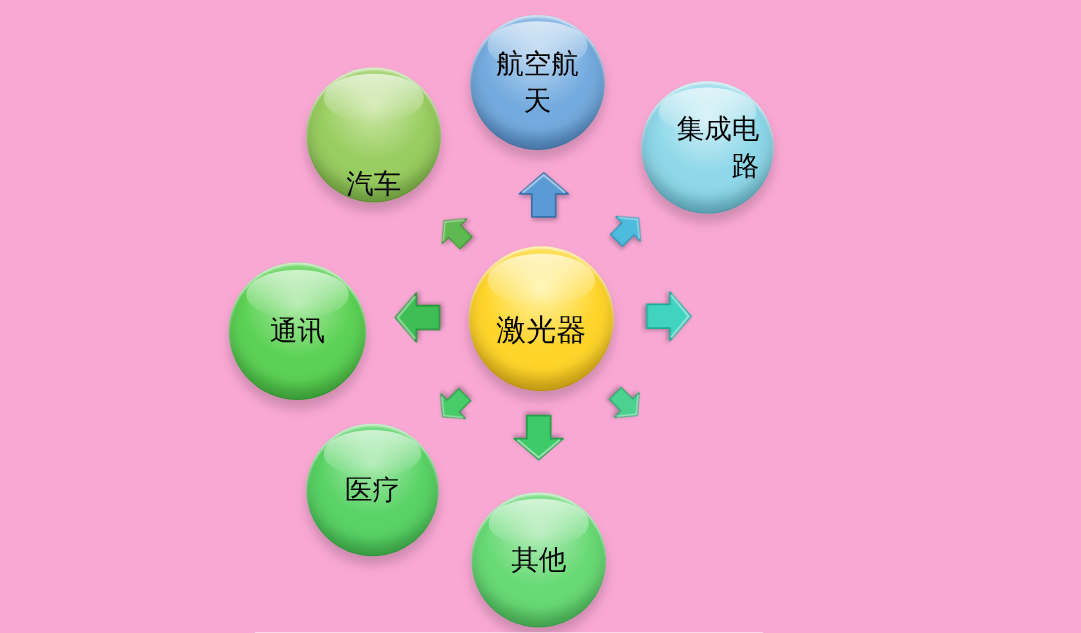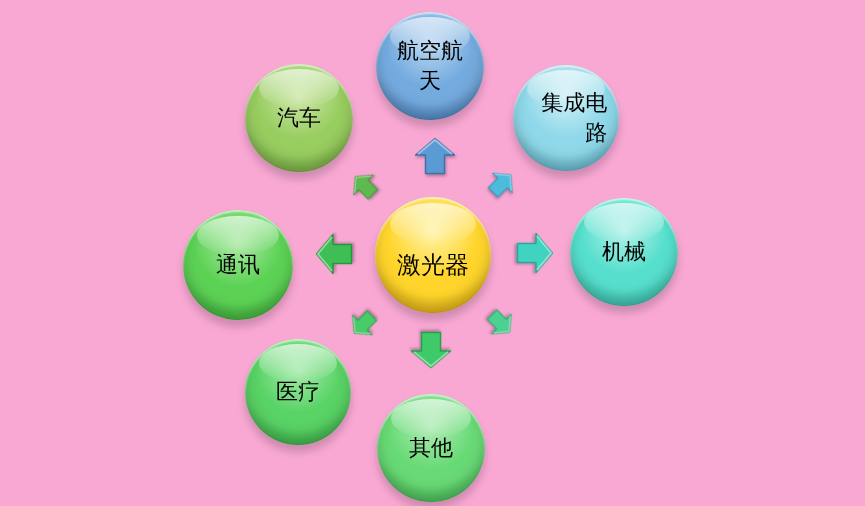--- a/index.html
+++ b/index.html
@@ -41,21 +41,21 @@
   .center-node .node-label{font-size:24px;width:90%;margin-top:20px;}
 
   .n-center      {left:375px;top:197px;width:116px;height:116px;}
   .n-top         {left:376px;top:12px; width:108px;height:108px;}
   .n-top-right   {left:513px;top:65px; width:106px;height:106px;text-align:right;}
   .n-right       {left:570px;top:198px;width:108px;height:108px;}
   .n-bottom-right{left:511px;top:346px;width:104px;height:104px;}
   .n-bottom      {left:377px;top:394px;width:108px;height:108px;}
   .n-bottom-left {left:245px;top:339px;width:106px;height:106px;}
   .n-left        {left:183px;top:210px;width:110px;height:110px;}
-  .n-top-left    {left:245px;top:64px; width:108px;height:108px;}
+  .n-top-left    {left:245px;top:54px; width:108px;height:108px;align-items:flex-end;}
 
   
   .arrow{position:absolute;line-height:0;}
   .arrow svg{filter:drop-shadow(1.5px 2px 1.5px rgba(0,0,0,.28));}
   .a-up        {left:414px;top:137px;}
   .a-up-right  {left:487px;top:170px;transform:rotate(45deg);}
   .a-right     {left:514px;top:234px;transform:rotate(90deg);}
   .a-down-right{left:486px;top:310px;transform:rotate(135deg);}
   .a-down      {left:410px;top:331px;transform:rotate(180deg);}
   .a-down-left {left:348px;top:311px;transform:rotate(225deg);}
@@ -115,23 +115,20 @@
       <polyline points="4,18 22,3 40,18" fill="none" stroke="rgba(255,255,255,.45)" stroke-width="2"></polyline>
     </svg>
   </div>
 
   <div class="node n-top" style="--face: #74abdf; --hl: #b8d6f1; --rim: #3f7dc2;">
     <span class="node-label">航空航天</span>
   </div>
   <div class="node n-top-right" style="--face: #8ed8e9; --hl: #d0eff6; --rim: #54b7d3;">
     <span class="node-label">集成电路</span>
   </div>
-  <div class="node n-right" style="--face: #57dfcd; --hl: #b5f2e9; --rim: #2fc1ae;">
-    <span class="node-label">机械</span>
-  </div>
   <div class="node n-bottom" style="--face: #68da75; --hl: #b1ebb7; --rim: #3fbc50;">
     <span class="node-label">其他</span>
   </div>
   <div class="node n-bottom-left" style="--face: #59d365; --hl: #a6eaac; --rim: #34b543;">
     <span class="node-label">医疗</span>
   </div>
   <div class="node n-left" style="--face: #5cd255; --hl: #abe9a4; --rim: #37b335;">
     <span class="node-label">通讯</span>
   </div>
   <div class="node n-top-left" style="--face: #98cd60; --hl: #cde7a8; --rim: #72b038;">

